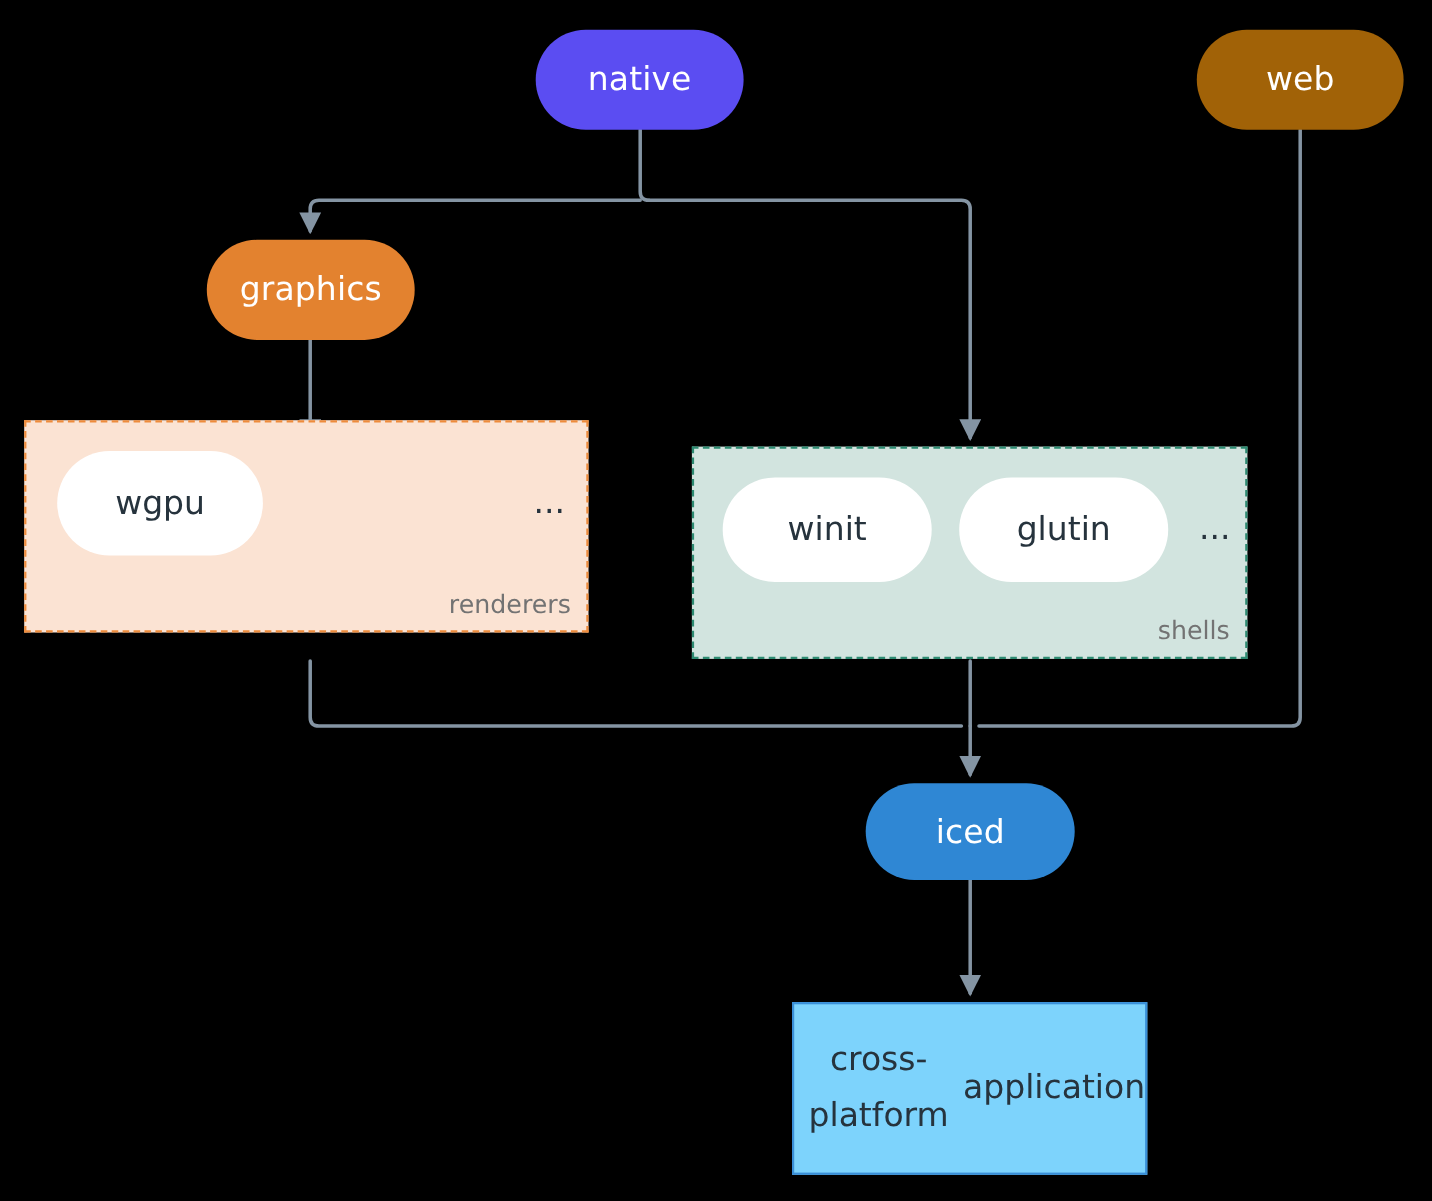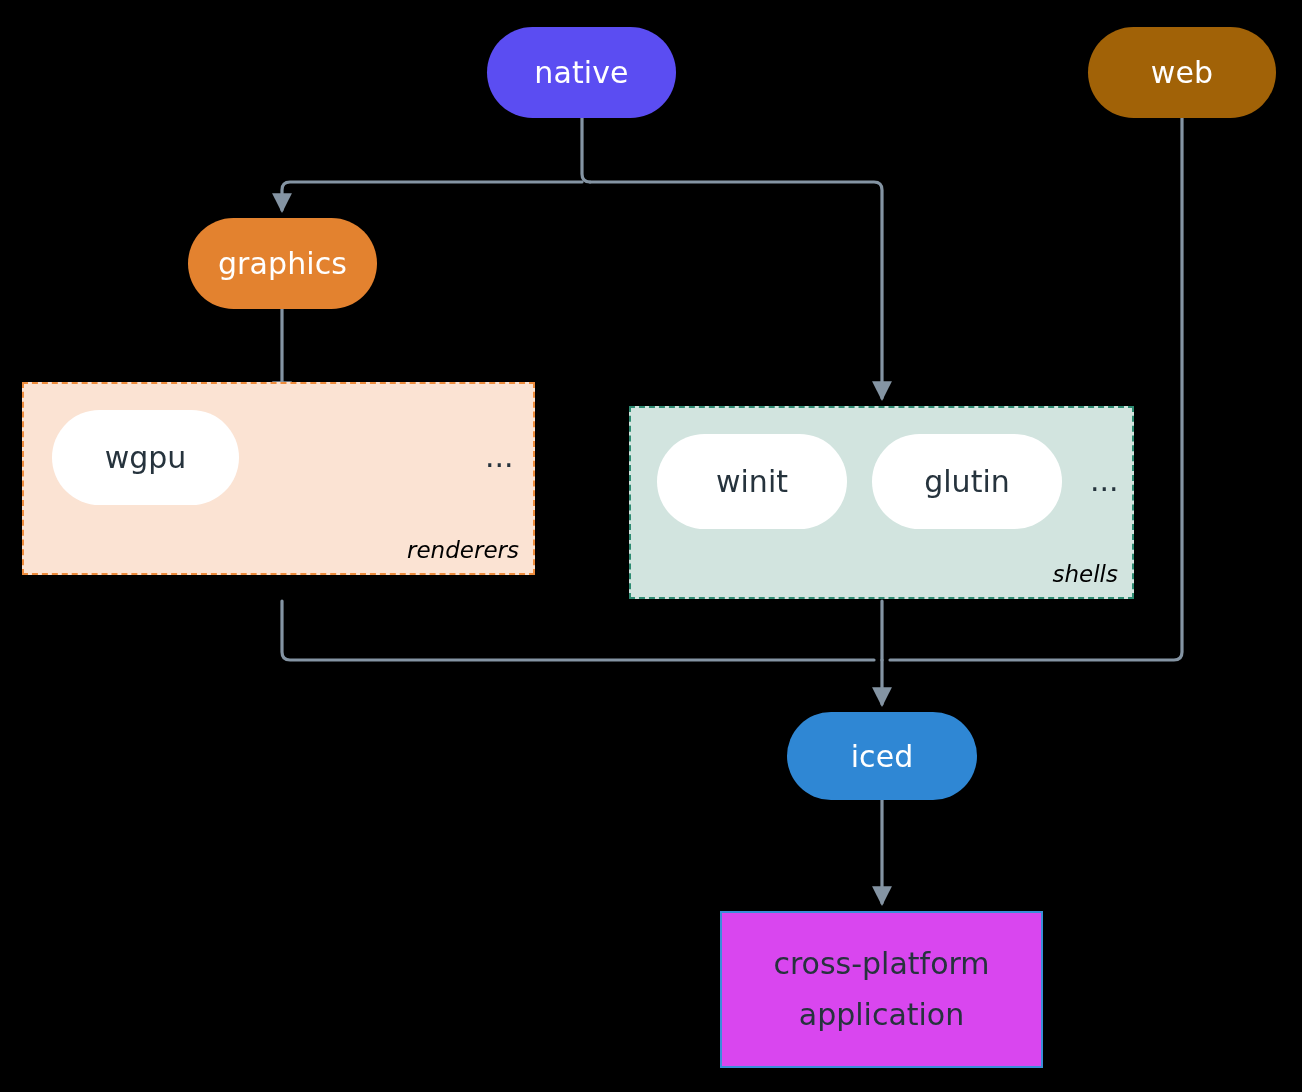--- a/index.html
+++ b/index.html
@@ -55,23 +55,22 @@
   .cluster.shells {
     left: 629px; top: 406px; width: 505px; height: 193px;
     background: #D2E4DF;
     border-color: #2E8B72;
   }
   .cluster-label {
     position: absolute;
     right: 14px;
     bottom: 10px;
     font-size: 23px;
-    color: #000000;
+    color: #737373;
     white-space: nowrap;
-    font-style: italic;
   }
 
   
   .leaf {
     position: absolute;
     display: flex;
     align-items: center;
     justify-content: center;
     background: #ffffff;
     border-radius: 999px;
@@ -91,24 +90,24 @@
     line-height: 1;
     white-space: nowrap;
   }
   .ellipsis.r { left: 461px; top: 58px; }
   .ellipsis.s { left: 459px; top: 58px; }
 
   
   .rect-node {
     position: absolute;
     left: 720px; top: 911px; width: 323px; height: 157px;
-    background: #d946ef;
+    background: #7dd3fc;
     border: 2px solid #3A8FD8;
     display: flex;
-    flex-direction: column;
+    flex-direction: row;
     align-items: center;
     justify-content: center;
     color: #26333D;
     font-size: 30px;
     line-height: 1.68;
     text-align: center;
   }
 </style>
 </head>
 <body>

